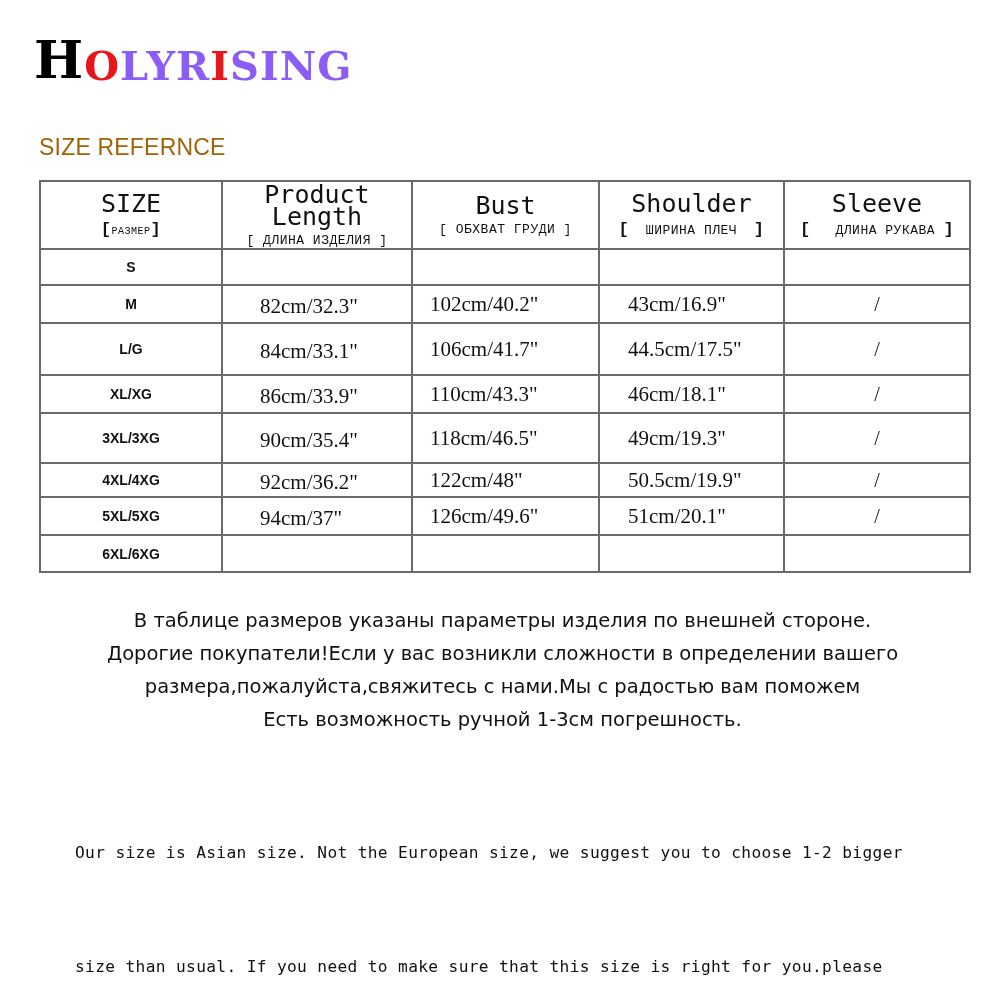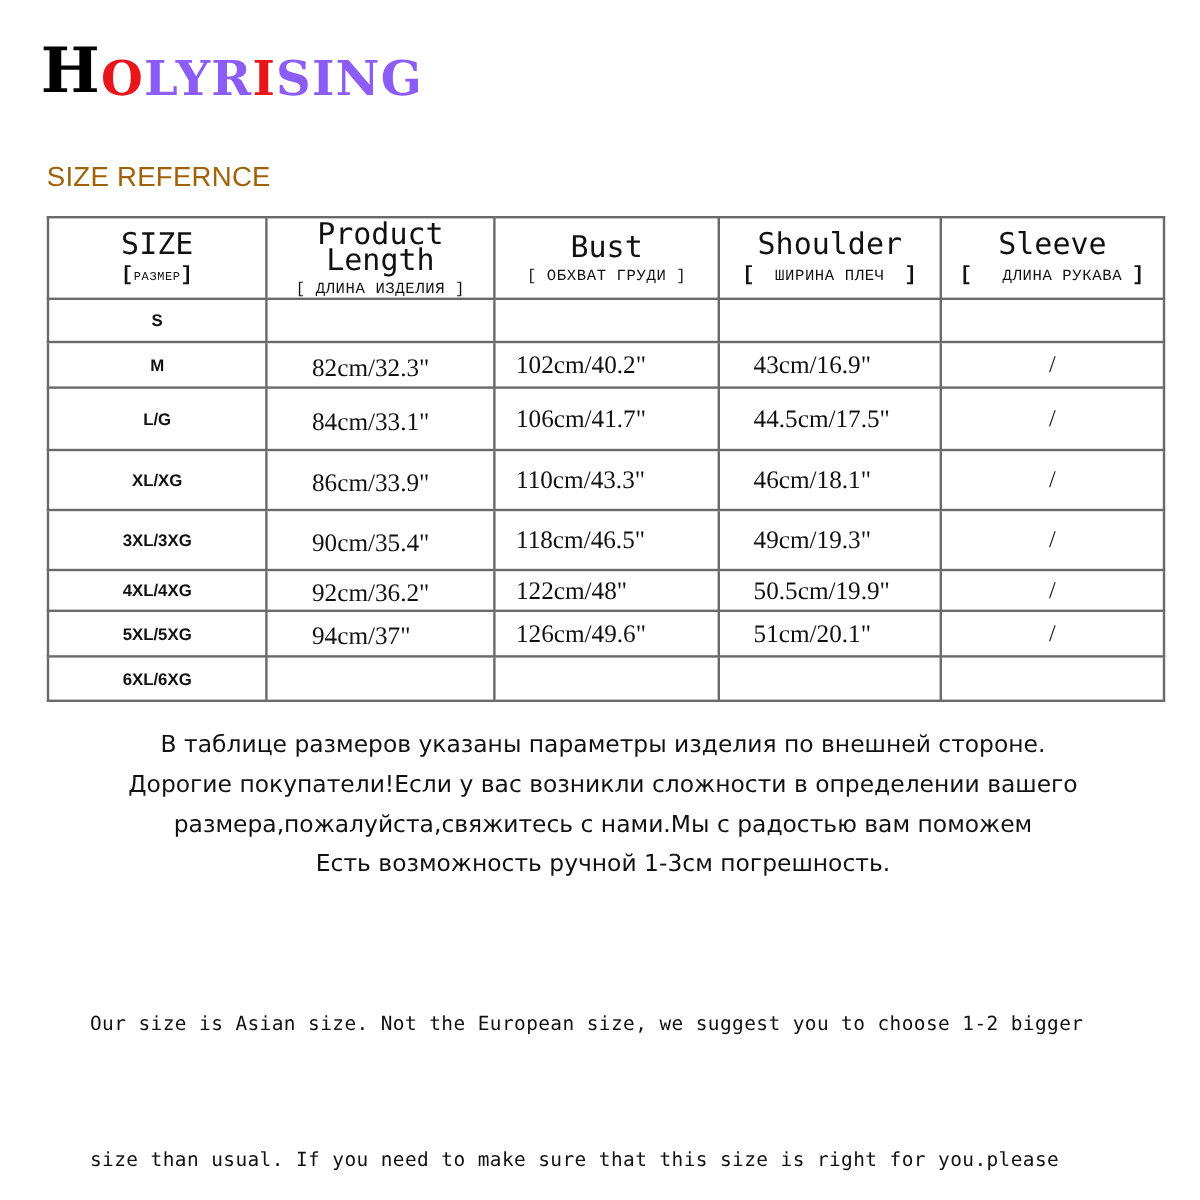--- a/index.html
+++ b/index.html
@@ -90,21 +90,21 @@
       <td class="val-cell c3"><span>43cm/16.9"</span></td>
       <td class="slash-cell">/</td>
     </tr>
     <tr style="height:52px">
       <td class="size-cell">L/G</td>
       <td class="val-cell c1"><span>84cm/33.1"</span></td>
       <td class="val-cell c2"><span>106cm/41.7"</span></td>
       <td class="val-cell c3"><span>44.5cm/17.5"</span></td>
       <td class="slash-cell">/</td>
     </tr>
-    <tr style="height:50px">
+    <tr style="height:38px">
       <td class="size-cell">XL/XG</td>
       <td class="val-cell c1"><span>86cm/33.9"</span></td>
       <td class="val-cell c2"><span>110cm/43.3"</span></td>
       <td class="val-cell c3"><span>46cm/18.1"</span></td>
       <td class="slash-cell">/</td>
     </tr>
     <tr style="height:50px">
       <td class="size-cell">3XL/3XG</td>
       <td class="val-cell c1"><span>90cm/35.4"</span></td>
       <td class="val-cell c2"><span>118cm/46.5"</span></td>

